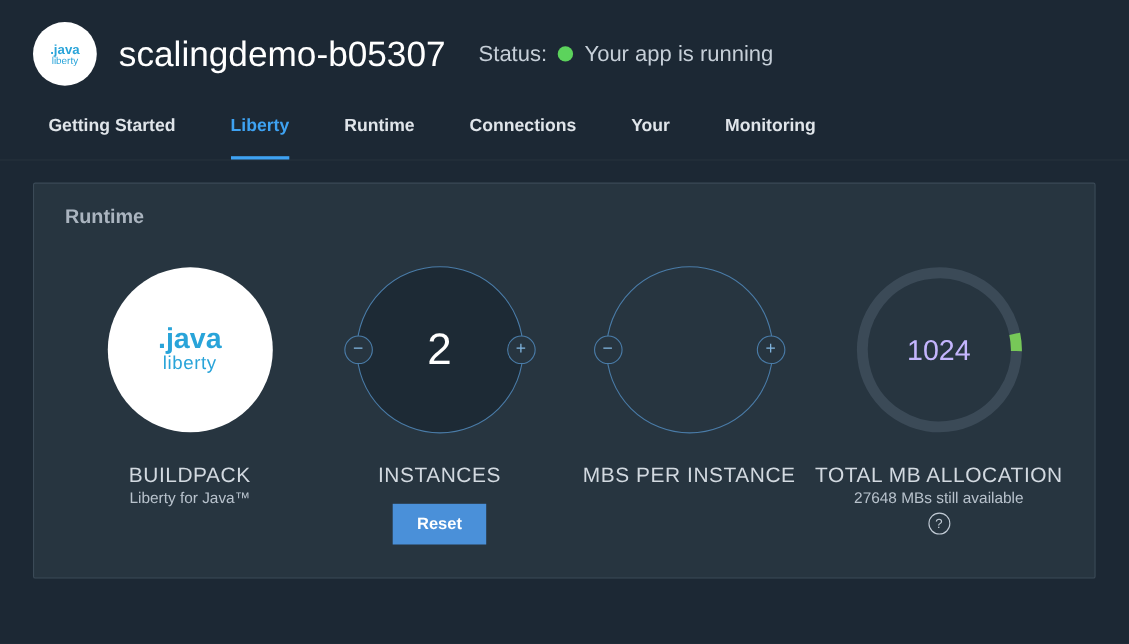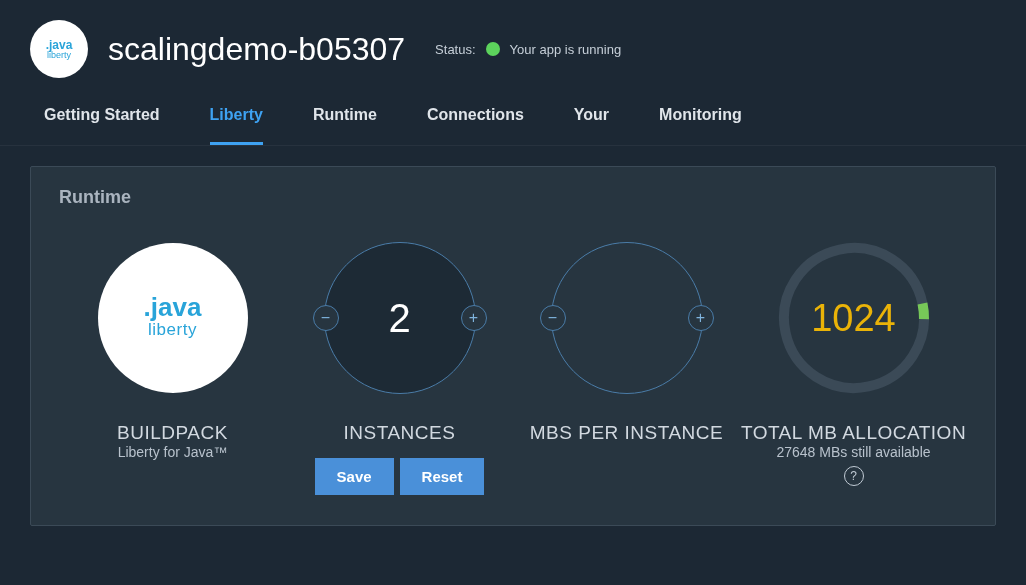--- a/index.html
+++ b/index.html
@@ -38,21 +38,21 @@
   .app-title {
     font-size: 32px;
     font-weight: 300;
     margin-left: 20px;
     color: #ffffff;
   }
   .status-block {
     display: flex;
     align-items: center;
     margin-left: 30px;
-    font-size: 13px;
+    font-size: 20px;
     color: #c6cfd8;
   }
   .status-label { margin-right: 10px; }
   .status-dot {
     width: 14px;
     height: 14px;
     border-radius: 50%;
     background: #5cd35c;
     margin-right: 10px;
   }
@@ -169,23 +169,23 @@
     width: 160px;
     height: 160px;
   }
   .gauge-wrap svg { transform: rotate(-12deg); }
   .gauge-center {
     position: absolute;
     inset: 0;
     display: flex;
     align-items: center;
     justify-content: center;
-    font-size: 38px;
+    font-size: 26px;
     font-weight: 300;
-    color: #eab308;
+    color: #c4b5fd;
   }
   .card-label {
     margin-top: 24px;
     font-size: 19px;
     letter-spacing: 0.5px;
     color: #d2d9e0;
     font-weight: 500;
   }
   .card-sub {
     font-size: 14px;
@@ -268,21 +268,20 @@
       <div class="card">
         <div class="circle-area">
           <div class="big-circle outline-circle">
             <span>2</span>
             <div class="pm-btn pm-minus">−</div>
             <div class="pm-btn pm-plus">+</div>
           </div>
         </div>
         <div class="card-label">INSTANCES</div>
         <div class="btn-row">
-          <button class="btn">Save</button>
           <button class="btn">Reset</button>
         </div>
       </div>
 
       <div class="card">
         <div class="circle-area">
           <div class="big-circle outline-circle light">
             <div class="pm-btn pm-minus">−</div>
             <div class="pm-btn pm-plus">+</div>
           </div>

